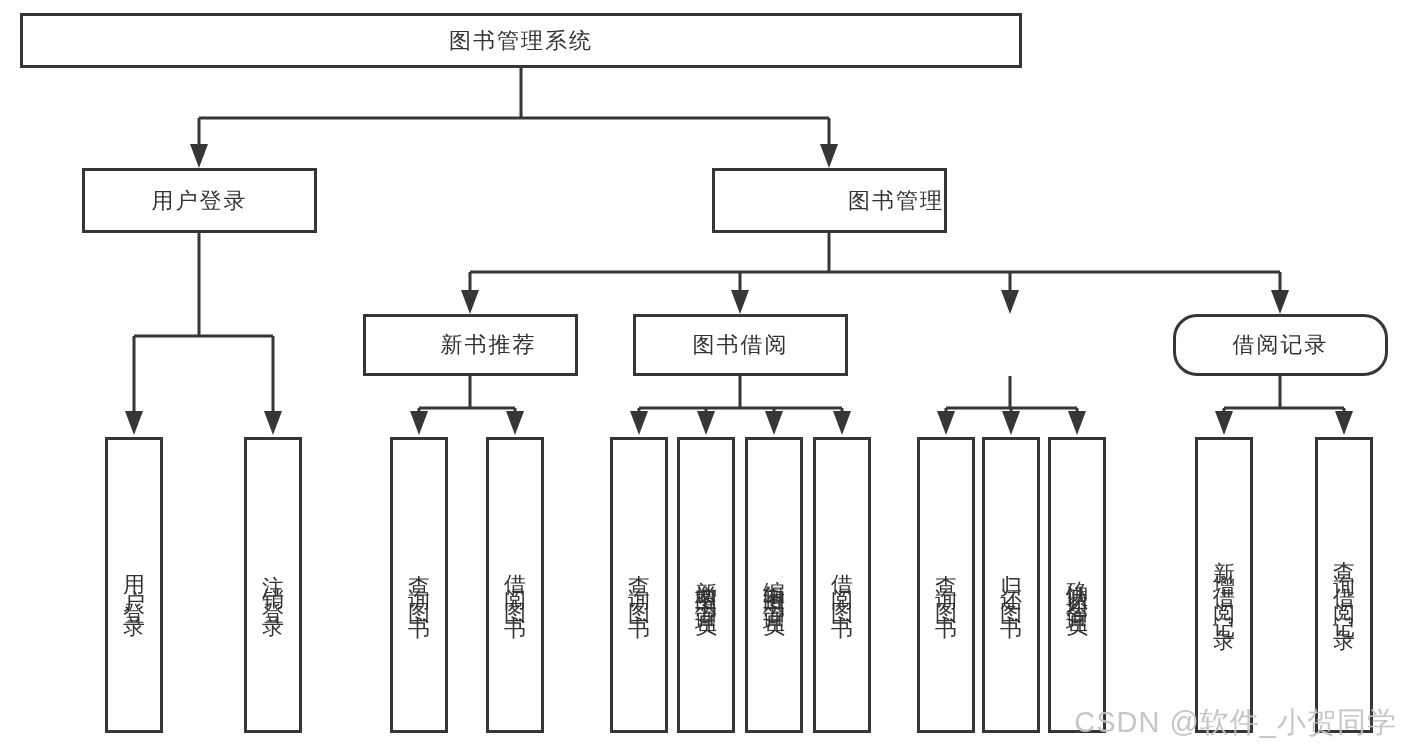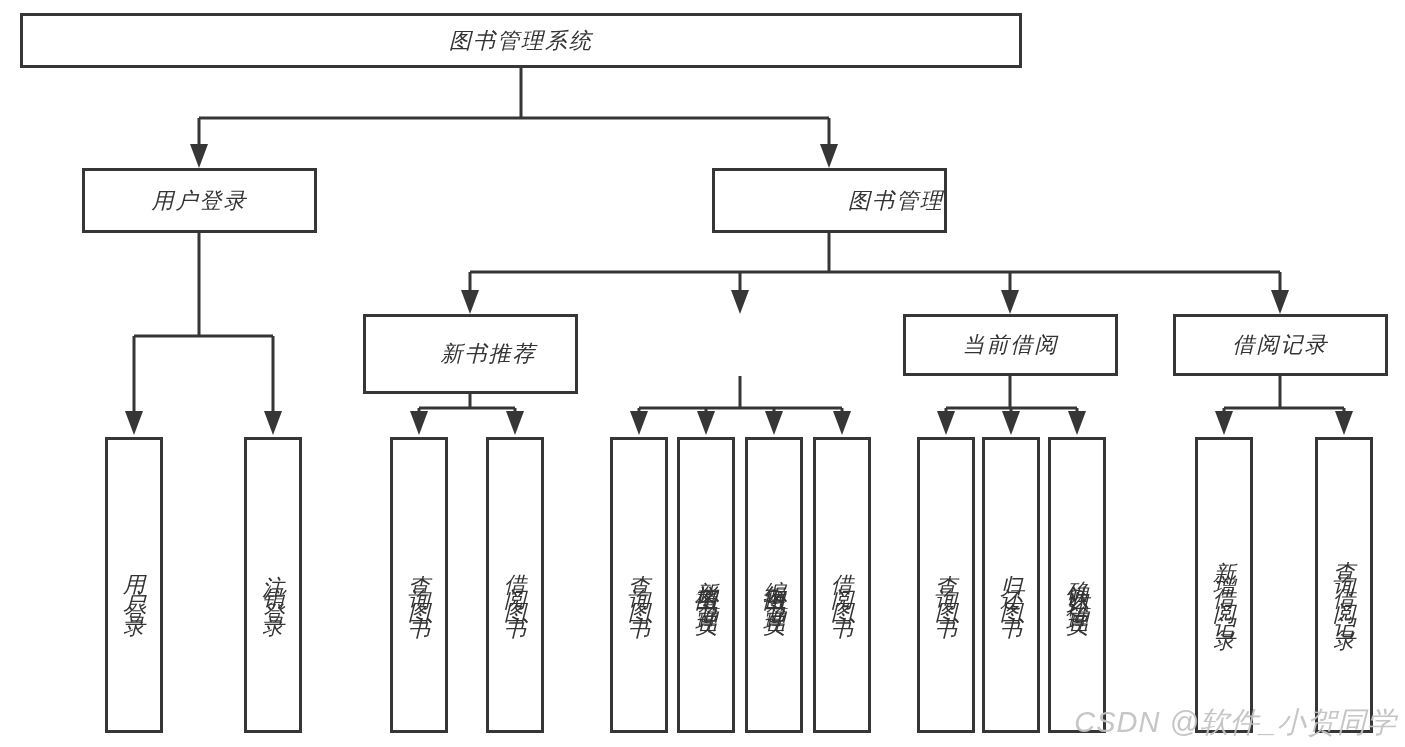--- a/index.html
+++ b/index.html
@@ -1,20 +1,19 @@
 <!DOCTYPE html>
 <html style="--line: #363636; --text: #333333; --watermark: #c3c3c3; --background: #ffffff;"><head>
 <meta charset="utf-8">
 <style>
   html,body{margin:0;padding:0;background:#fff;}
   .stage{
     position:relative;width:1405px;height:747px;overflow:hidden;
     background:var(--background,#ffffff);
     font-family:"Liberation Sans","DejaVu Sans",sans-serif;
-    font-style:italic;
   }
   svg.wires{position:absolute;left:0;top:0;z-index:0;}
   .wire{stroke:var(--line,#363636);stroke-width:3;fill:none;}
   .arrow{fill:var(--line,#363636);stroke:none;}
   .node{
     position:absolute;z-index:1;box-sizing:border-box;
     background:var(--background,#ffffff);
     border:3px solid var(--line,#363636);
     display:flex;align-items:center;justify-content:center;
     color:var(--text,#333333);
@@ -24,24 +23,24 @@
     writing-mode:vertical-rl;text-orientation:mixed;
     font-size:22px;letter-spacing:14px;line-height:1;
   }
   .node.v.tight .lbl{letter-spacing:5px;}
   
   .b-root{left:20px;top:13px;width:1002px;height:55px;}
   
   .b-login{left:82px;top:168px;width:235px;height:65px;}
   .b-mgmt{left:712px;top:168px;width:235px;height:65px;justify-content:flex-end;}
   
-  .b-s0{left:363px;top:314px;width:215px;height:80px;padding-left:36px;}
+  .b-s0{left:363px;top:314px;width:215px;height:62px;padding-left:36px;}
   .b-s1{left:633px;top:314px;width:215px;height:62px;}
   .b-s2{left:903px;top:314px;width:215px;height:62px;}
-  .b-s3{left:1173px;top:314px;width:215px;height:62px;}
+  .b-s3{left:1173px;top:314px;width:215px;height:62px;border-radius:24px;}
   
   .leaf{top:437px;height:296px;width:58px;}
   .b-l0{left:105px;} .b-l1{left:244px;}
   .b-l2{left:390px;} .b-l3{left:486px;}
   .b-l4{left:610px;} .b-l5{left:677px;} .b-l6{left:745px;} .b-l7{left:813px;}
   .b-l8{left:917px;} .b-l9{left:982px;} .b-l10{left:1048px;}
   .b-l11{left:1195px;} .b-l12{left:1315px;}
   .watermark{
     position:absolute;right:8px;bottom:4px;z-index:3;
     font-size:29px;color:var(--watermark,#c3c3c3);
@@ -94,22 +93,22 @@
   <div class="node h b-login">
     <span class="lbl">用户登录</span>
   </div>
   <div class="node h b-mgmt">
     <span class="lbl">图书管理</span>
   </div>
 
   <div class="node h b-s0">
     <span class="lbl">新书推荐</span>
   </div>
-  <div class="node h b-s2">
-    <span class="lbl">当前借阅</span>
+  <div class="node h b-s1">
+    <span class="lbl">图书借阅</span>
   </div>
   <div class="node h b-s3">
     <span class="lbl">借阅记录</span>
   </div>
 
   <div class="node v leaf b-l0">
     <span class="lbl">用户登录</span>
   </div>
   <div class="node v leaf b-l1">
     <span class="lbl">注销登录</span>

